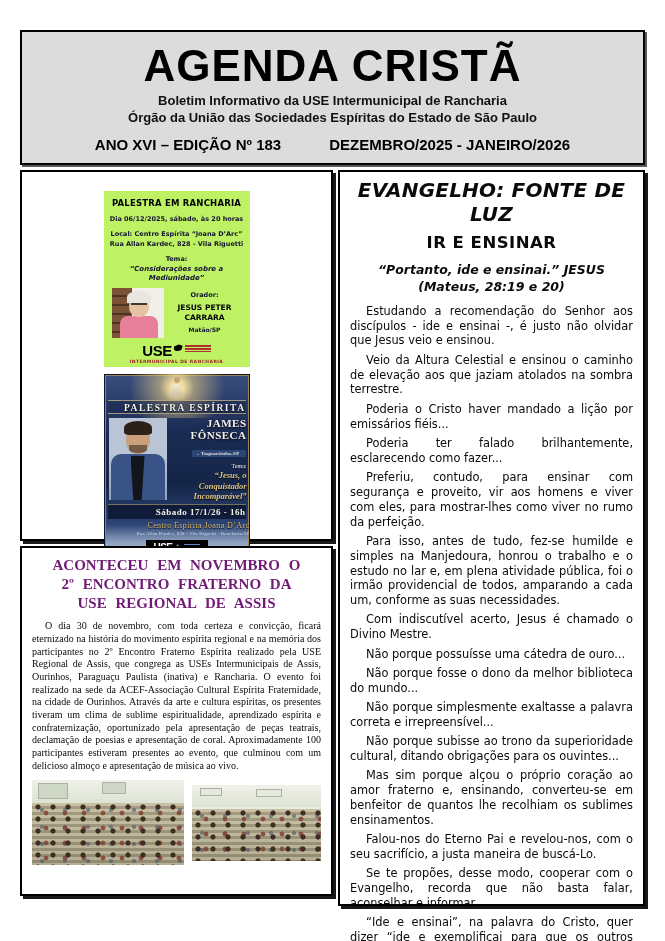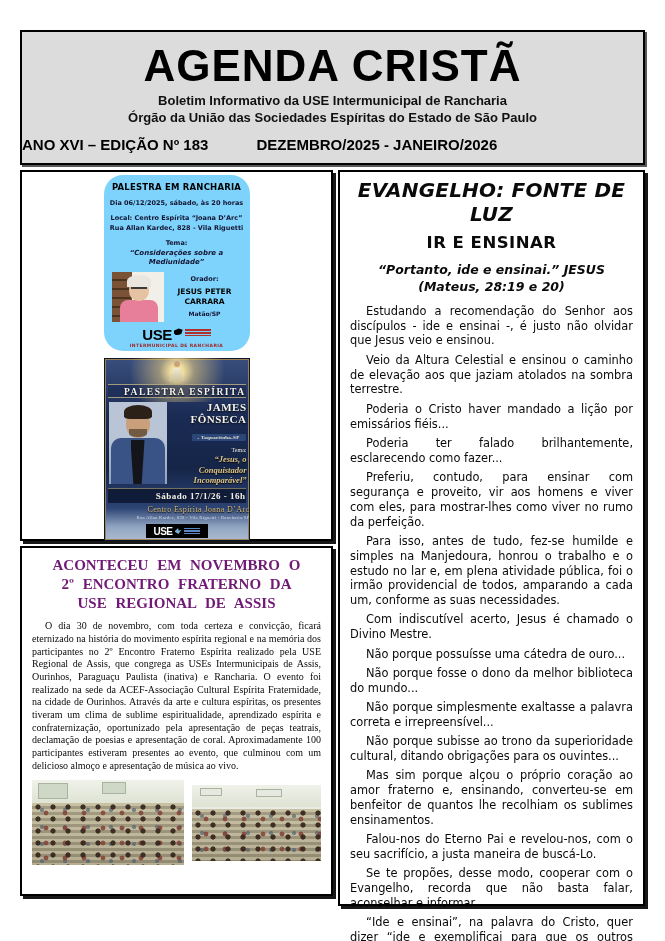--- a/index.html
+++ b/index.html
@@ -8,33 +8,33 @@
   .page { position:relative; width:665px; height:941px; background:#fff; overflow:hidden; }
 
   
   .header-box{
     position:absolute; left:20px; top:30px; width:625px; height:135px;
     background:#dcdcdc; border:2px solid #000; box-shadow:2px 2px 0 rgba(0,0,0,.65);
     text-align:center; padding-top:12px;
   }
   .nl-title{ font-size:44px; font-weight:bold; letter-spacing:1px; color:#000; line-height:1.0; }
   .nl-sub{ font-size:13px; font-weight:bold; color:#111; margin-top:5px; line-height:1.25; }
-  .nl-edition{ display:flex; gap:48px; margin-top:9px;
+  .nl-edition{ display:flex; justify-content:center; gap:48px; margin-top:9px;
     font-size:15px; font-weight:bold; color:#000; }
 
   
   .box{ position:absolute; background:#fff; border:2px solid #000; box-shadow:3px 3px 0 #181818; }
   .flyers-box{ left:20px; top:170px; width:313px; height:371px; padding-top:3px; }
   .news-box{ left:20px; top:546px; width:313px; height:350px; padding:8px 10px 6px; }
   .evangelho-box{ left:338px; top:170px; width:307px; height:736px; padding:6px 10px; }
 
   
-  .flyer1{ width:146px; margin:0 auto 0; height:176px; background:#7dd3fc; color:#141432;
+  .flyer1{ width:146px; margin:16px auto 0; height:176px; background:#bef264; color:#141432;
     text-align:center; padding:7px 4px 4px; font-size:6.5px; font-weight:bold; line-height:1.35;
-    font-family:"DejaVu Sans", sans-serif;border-radius:19px;}
+    font-family:"DejaVu Sans", sans-serif;}
   .flyer1 .f1-title{ font-size:8.5px; color:#000; letter-spacing:.2px; margin-bottom:6px; }
   .flyer1 .f1-line{ margin-top:1px; }
   .flyer1 .f1-tema-label{ margin-top:6px; }
   .flyer1 .f1-tema{ font-style:italic; font-size:7px; margin-top:1px; }
   .f1-row{ display:flex; margin-top:5px; align-items:flex-start; }
   .f1-photo{ position:relative; width:52px; height:50px; overflow:hidden; flex:0 0 auto; margin-left:4px;
     background:linear-gradient(90deg,#6b4a33 0 38%,#f2efe9 38% 100%); }
   .f1-photo .shelf{ position:absolute; left:0; top:0; width:38%; height:100%;
     background:repeating-linear-gradient(180deg,#7a5236 0 7px,#4c3320 7px 9px); }
   .f1-photo .head{ position:absolute; left:17px; top:7px; width:20px; height:22px; border-radius:50% 50% 45% 45%;

